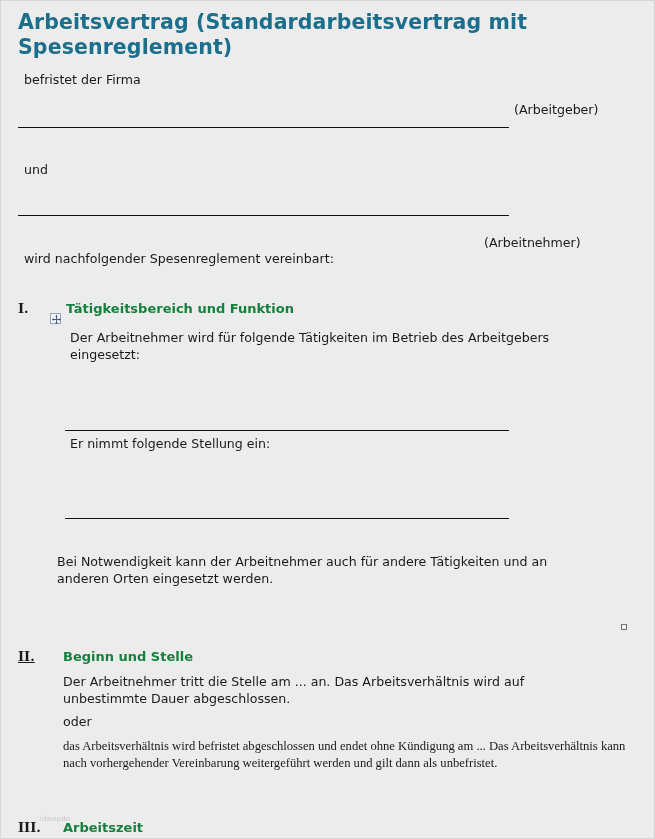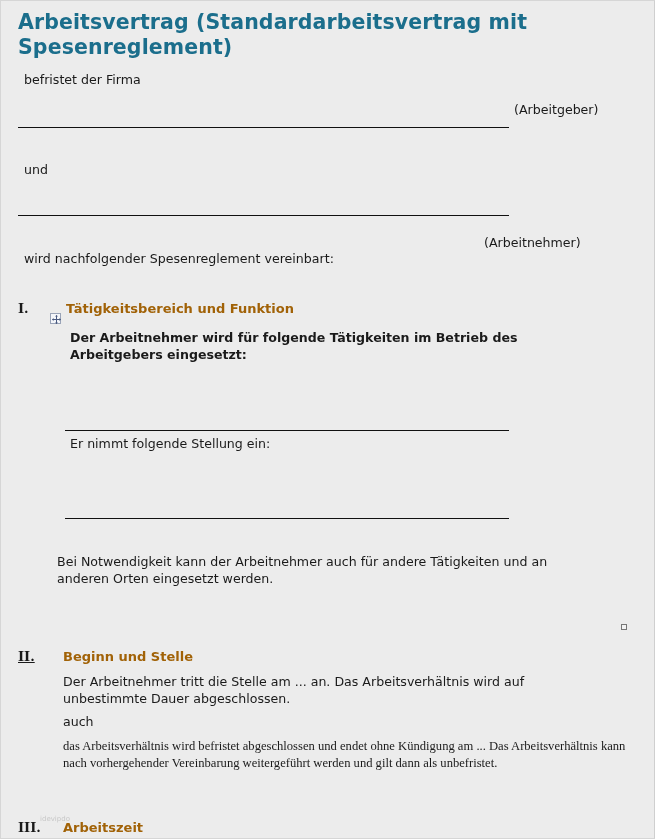--- a/index.html
+++ b/index.html
@@ -26,21 +26,21 @@
   }
   .wrap { white-space: normal; }
   .rule {
     position: absolute; height: 0; border-top: 1px solid #111;
   }
   .sec-num {
     position: absolute; font-family: "DejaVu Serif", serif; font-weight: bold;
     font-size: 13px; color: #1a1a1a;
   }
   .sec-head {
-    position: absolute; font-weight: bold; font-size: 13px; color: #a16207;
+    position: absolute; font-weight: bold; font-size: 13px; color: #15803d;
   }
   .move-handle {
     position: absolute; left: 50px; top: 313px; width: 11px; height: 11px;
     border: 1px solid #9aa4b8; background: #f4f6fa; box-sizing: border-box;
   }
   .move-handle svg { position: absolute; left: 0; top: 0; }
   .resize-handle {
     position: absolute; left: 621px; top: 624px; width: 6px; height: 6px;
     border: 1px solid #777; box-sizing: border-box; background: #f2f2f2;
   }
@@ -66,28 +66,28 @@
 <div class="txt" style="left:24px; top:251px;">wird nachfolgender Spesenreglement vereinbart:</div>
 
 <div class="sec-num" style="left:18px; top:301px;">I.</div>
 <div class="sec-head" style="left:66px; top:301px;">Tätigkeitsbereich und Funktion</div>
 <div class="move-handle">
   <svg width="11" height="11" viewBox="0 0 11 11">
     <path d="M5.5 1.5 L5.5 9.5 M1.5 5.5 L9.5 5.5" stroke="#4a5a80" stroke-width="1" fill="none"></path>
     <path d="M5.5 1 L4 2.6 L7 2.6 Z M5.5 10 L4 8.4 L7 8.4 Z M1 5.5 L2.6 4 L2.6 7 Z M10 5.5 L8.4 4 L8.4 7 Z" fill="#4a5a80"></path>
   </svg>
 </div>
-<div class="txt wrap" style="left:70px; top:330px; width:520px;font-weight:bold;">Der Arbeitnehmer wird für folgende Tätigkeiten im Betrieb des Arbeitgebers eingesetzt:</div>
+<div class="txt wrap" style="left:70px; top:330px; width:520px;">Der Arbeitnehmer wird für folgende Tätigkeiten im Betrieb des Arbeitgebers eingesetzt:</div>
 <div class="rule" style="left:65px; top:430px; width:444px;"></div>
 <div class="txt" style="left:70px; top:436px;">Er nimmt folgende Stellung ein:</div>
 <div class="rule" style="left:65px; top:518px; width:444px;"></div>
 <div class="txt wrap" style="left:57px; top:554px; width:535px;">Bei Notwendigkeit kann der Arbeitnehmer auch für andere Tätigkeiten und an anderen Orten eingesetzt werden.</div>
 <div class="resize-handle"></div>
 
 <div class="sec-num" style="left:18px; top:649px;text-decoration:underline;">II.</div>
 <div class="sec-head" style="left:63px; top:649px;">Beginn und Stelle</div>
 <div class="txt wrap" style="left:63px; top:674px; width:520px;">Der Arbeitnehmer tritt die Stelle am ... an. Das Arbeitsverhältnis wird auf unbestimmte Dauer abgeschlossen.</div>
-<div class="txt" style="left:63px; top:714px;">auch</div>
+<div class="txt" style="left:63px; top:714px;">oder</div>
 <div class="txt wrap" style="left:63px; top:738px; width:580px;font-family:Liberation Serif, serif;">das Arbeitsverhältnis wird befristet abgeschlossen und endet ohne Kündigung am ... Das Arbeitsverhältnis kann nach vorhergehender Vereinbarung weitergeführt werden und gilt dann als unbefristet.</div>
 <div class="watermark">idevipdo</div>
 
 <div class="sec-num" style="left:18px; top:820px;">III.</div>
 <div class="sec-head" style="left:63px; top:820px;">Arbeitszeit</div>
 
 </body></html>

